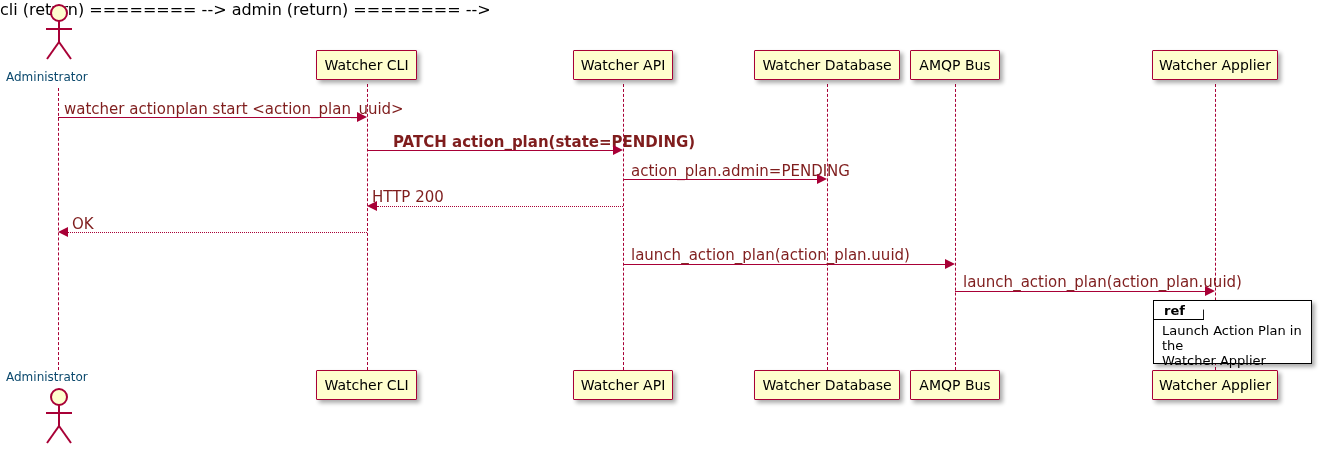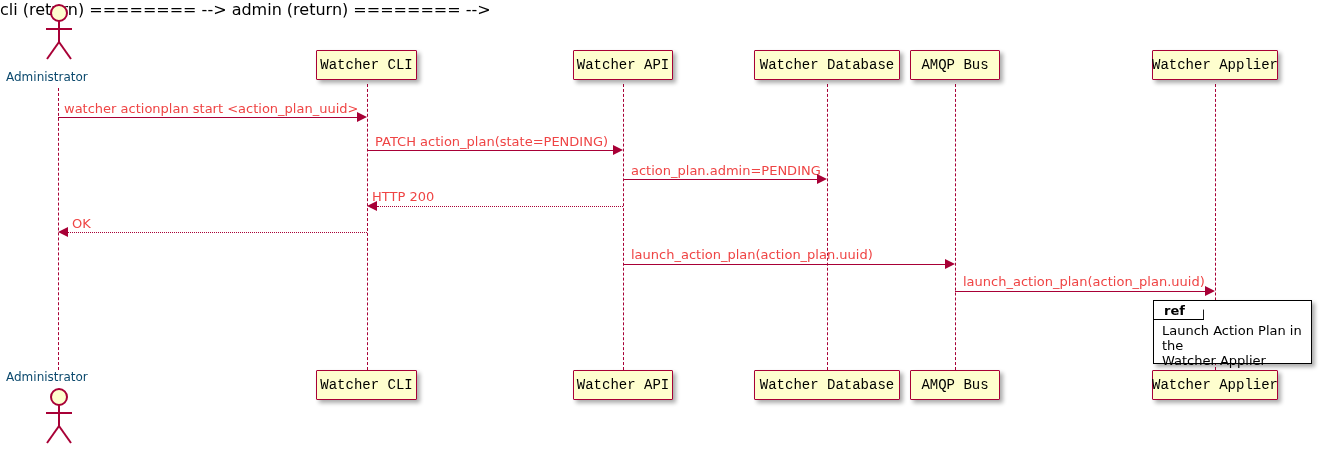--- a/index.html
+++ b/index.html
@@ -26,21 +26,20 @@
     border: 1.5px solid #A80036;
     color: #000000;
     font-size: 14px;
     line-height: 1;
     display: flex;
     align-items: center;
     justify-content: center;
     white-space: nowrap;
     box-shadow: 3px 3px 4px rgba(0,0,0,0.33);
     border-radius: 1px;
-    font-family: Liberation Mono, monospace;
   }
 
   
   .actor-wrap {
     position: absolute;
   }
   .actor-svg { display: block; }
   .actor-label {
     position: absolute;
     font-size: 12px;
@@ -73,22 +72,22 @@
     border-bottom: 5px solid transparent;
   }
   .arrow-head.right {
     border-left: 10px solid #A80036;
   }
   .arrow-head.left {
     border-right: 10px solid #A80036;
   }
   .msg-label {
     position: absolute;
-    font-size: 13px;
-    color: #ef4444;
+    font-size: 15px;
+    color: #7f1d1d;
     white-space: nowrap;
     line-height: 1;
   }
 
   
   .ref-box {
     position: absolute;
     box-sizing: border-box;
     background: #FFFFFF;
     border: 1.5px solid #000000;
@@ -166,21 +165,21 @@
   <div class="participant" style="left:1152px; top:50px; width:126px; height:30px;">
       <span>Watcher Applier</span>
     </div>
 
   
   <div class="msg-label" style="left:64px; top:102px;">watcher actionplan start &lt;action_plan_uuid&gt;</div>
   <div class="msg-line" style="left:58px; top:117px; width:300px;"></div>
   <div class="arrow-head right" style="left:357px; top:112px;"></div>
 
   
-  <div class="msg-label" style="left:375px; top:135px;">PATCH action_plan(state=PENDING)</div>
+  <div class="msg-label" style="left:393px; top:135px;font-weight:bold;">PATCH action_plan(state=PENDING)</div>
   <div class="msg-line" style="left:367px; top:150px; width:247px;"></div>
   <div class="arrow-head right" style="left:613px; top:145px;"></div>
 
   
   <div class="msg-label" style="left:631px; top:164px;">action_plan.admin=PENDING</div>
   <div class="msg-line" style="left:623px; top:179px; width:195px;"></div>
   <div class="arrow-head right" style="left:817px; top:174px;"></div>
 
    cli (return) ======== --&gt;
   <div class="msg-label" style="left:372px; top:190px;">HTTP 200</div>

